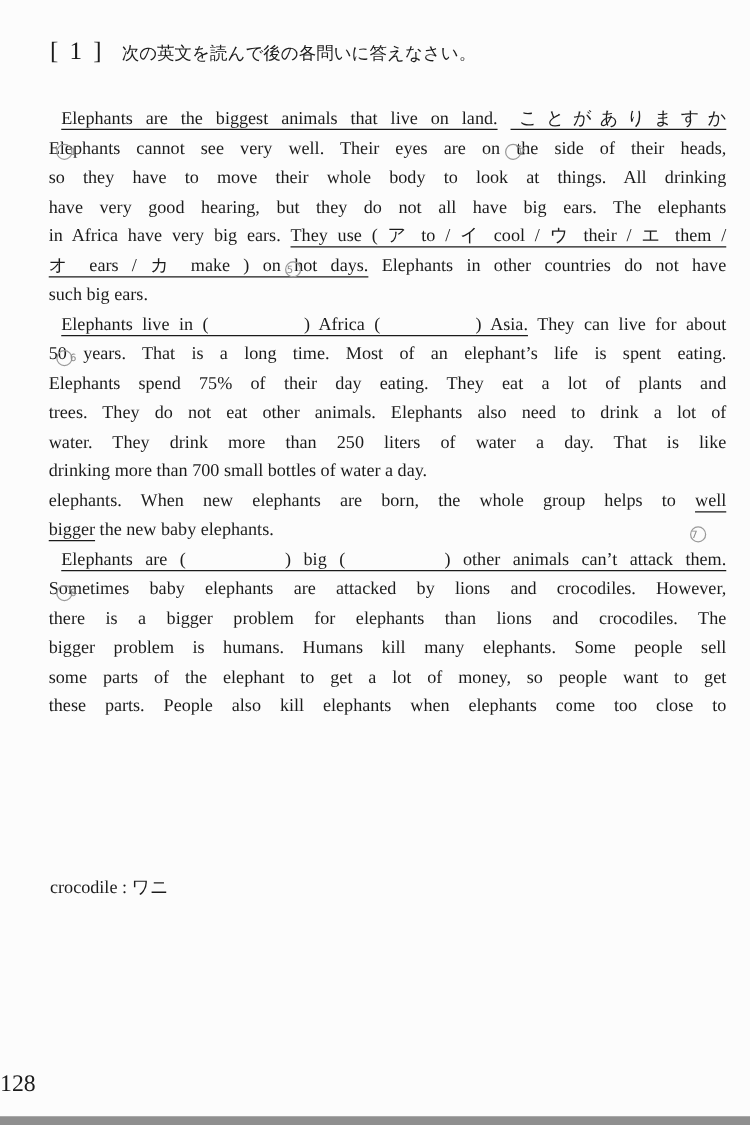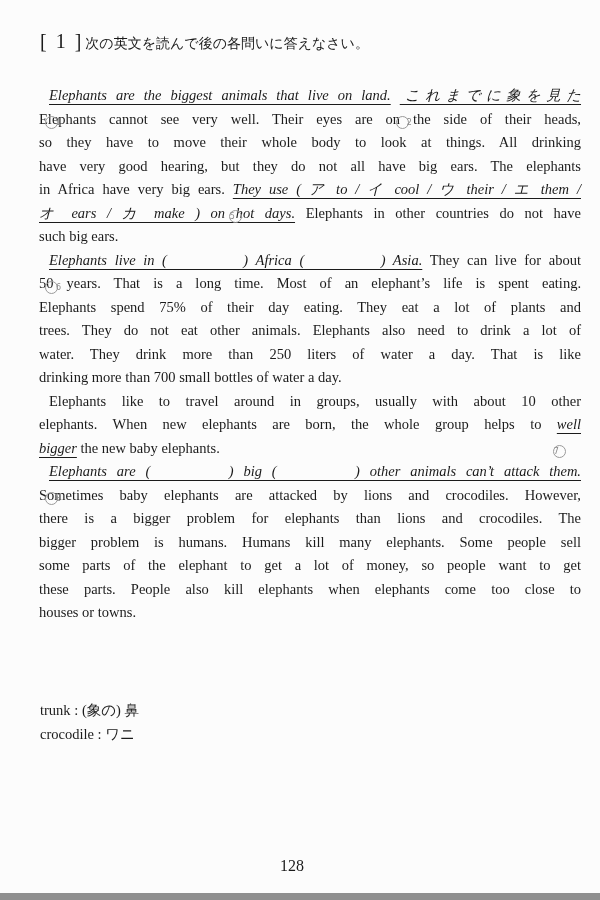--- a/index.html
+++ b/index.html
@@ -1,70 +1,67 @@
 <!DOCTYPE html>
 <html><head>
 <meta charset="utf-8">
 <style>
   html,body{margin:0;padding:0;}
   body{width:600px;height:900px;position:relative;background:#f4f4f4;}
   .page{position:absolute;left:0;top:0;width:600px;height:900px;background:#fcfcfc;
         font-family:"Liberation Serif","DejaVu Serif",serif;color:#1b1b1b;overflow:hidden;}
   .header{position:absolute;left:40px;top:30px;display:flex;align-items:baseline;}
   .qnum{font-size:20px;letter-spacing:2px;}
-  .instr{font-size:14px;margin-left:2px;}
+  .instr{font-size:14px;margin-left:14px;}
   .passage{position:absolute;left:39px;top:84px;width:542px;font-size:14.5px;}
   .line{line-height:23.5px;text-align:justify;text-align-last:justify;}
   .line.last{text-align:center;text-align-last:left;}
   .line.indent{text-indent:10px;}
-  .u{text-decoration:underline;text-decoration-thickness:1px;text-underline-offset:3.5px;font-style:italic;}
+  .u{text-decoration:underline;text-decoration-thickness:1px;text-underline-offset:3.5px;}
   .m-anchor{display:inline-block;width:0;position:relative;}
   .circ{position:absolute;left:-4px;top:16px;width:11px;height:11px;border:1px solid #9a9a9a;
         border-radius:50%;font-size:8px;line-height:11px;text-align:center;color:#8a8a8a;
         font-family:"DejaVu Sans",sans-serif;background:transparent;}
   .glossary{position:absolute;left:40px;top:698px;font-size:14.5px;}
   .gloss-line{line-height:24px;}
-  .pageno{position:absolute;left:0;right:16px;top:857px;text-align:center;font-size:16px;}
+  .pageno{position:absolute;left:0;right:16px;top:857px;text-align:left;font-size:19px;}
   .scan-edge{position:absolute;left:0;right:0;top:893px;height:7px;background:#8f8f8f;}
 </style>
 </head>
 <body>
 
 <div class="page">
   <div class="header">
     <span class="qnum">[ 1 ]</span>
     <span class="instr">次の英文を読んで後の各問いに答えなさい。</span>
   </div>
 
   <div class="passage">
-      <div class="line indent"><span class="m-anchor"><span class="circ">1</span></span><span class="u">Elephants are the biggest animals that live on land.</span><span> </span><span class="m-anchor"><span class="circ">2</span></span><span class="u">これまでに象を見た</span></div>
+      <div class="line indent"><span class="m-anchor"><span class="circ">1</span></span><span class="u">Elephants are the biggest animals that live on land.</span><span> </span><span class="m-anchor"><span class="circ">2</span></span><span class="u">ことがありますか</span></div>
       <div class="line"><span>Elephants cannot see very well. Their eyes are on the side of their heads,</span></div>
       <div class="line"><span>so they have to move their whole body to look at things. All drinking</span></div>
       <div class="line"><span>have very good hearing, but they do not all have big ears. The elephants</span></div>
       <div class="line"><span>in Africa have very big ears. </span><span class="m-anchor"><span class="circ">5</span></span><span class="u">They use ( ア to / イ cool / ウ their / エ them /</span></div>
       <div class="line"><span class="u">オ ears / カ make ) on hot days.</span><span> Elephants in other countries do not have</span></div>
       <div class="line last"><span>such big ears.</span></div>
       <div class="line indent"><span class="m-anchor"><span class="circ">6</span></span><span class="u">Elephants live in (&nbsp;&nbsp;&nbsp;&nbsp;&nbsp;&nbsp;&nbsp;&nbsp;&nbsp;&nbsp;) Africa (&nbsp;&nbsp;&nbsp;&nbsp;&nbsp;&nbsp;&nbsp;&nbsp;&nbsp;&nbsp;) Asia.</span><span> They can live for about</span></div>
       <div class="line"><span>50 years. That is a long time. Most of an elephant’s life is spent eating.</span></div>
       <div class="line"><span>Elephants spend 75% of their day eating. They eat a lot of plants and</span></div>
       <div class="line"><span>trees. They do not eat other animals. Elephants also need to drink a lot of</span></div>
       <div class="line"><span>water. They drink more than 250 liters of water a day. That is like</span></div>
       <div class="line last"><span>drinking more than 700 small bottles of water a day.</span></div>
-      <div class="line indent"><span>Elephants like to travel around in groups, usually with about 10 other</span></div>
       <div class="line"><span>elephants. When new elephants are born, the whole group helps to </span><span class="m-anchor"><span class="circ">7</span></span><span class="u">well</span></div>
       <div class="line last"><span class="u">bigger</span><span> the new baby elephants.</span></div>
       <div class="line indent"><span class="m-anchor"><span class="circ">8</span></span><span class="u">Elephants are (&nbsp;&nbsp;&nbsp;&nbsp;&nbsp;&nbsp;&nbsp;&nbsp;) big (&nbsp;&nbsp;&nbsp;&nbsp;&nbsp;&nbsp;&nbsp;&nbsp;) other animals can’t attack them.</span></div>
       <div class="line"><span>Sometimes baby elephants are attacked by lions and crocodiles. However,</span></div>
       <div class="line"><span>there is a bigger problem for elephants than lions and crocodiles. The</span></div>
       <div class="line"><span>bigger problem is humans. Humans kill many elephants. Some people sell</span></div>
       <div class="line"><span>some parts of the elephant to get a lot of money, so people want to get</span></div>
       <div class="line"><span>these parts. People also kill elephants when elephants come too close to</span></div>
-      <div class="line last"><span>houses or towns.</span></div>
     </div>
 
   <div class="glossary">
-    <div class="gloss-line">trunk : (象の) 鼻</div>
     <div class="gloss-line">crocodile : ワニ</div>
   </div>
 
   <div class="pageno">128</div>
   <div class="scan-edge"></div>
 </div>
 
 </body></html>

